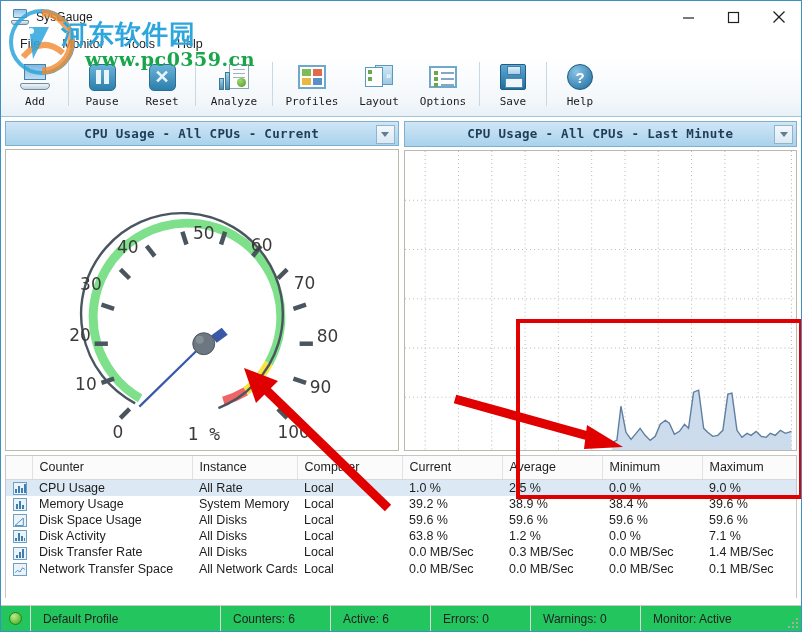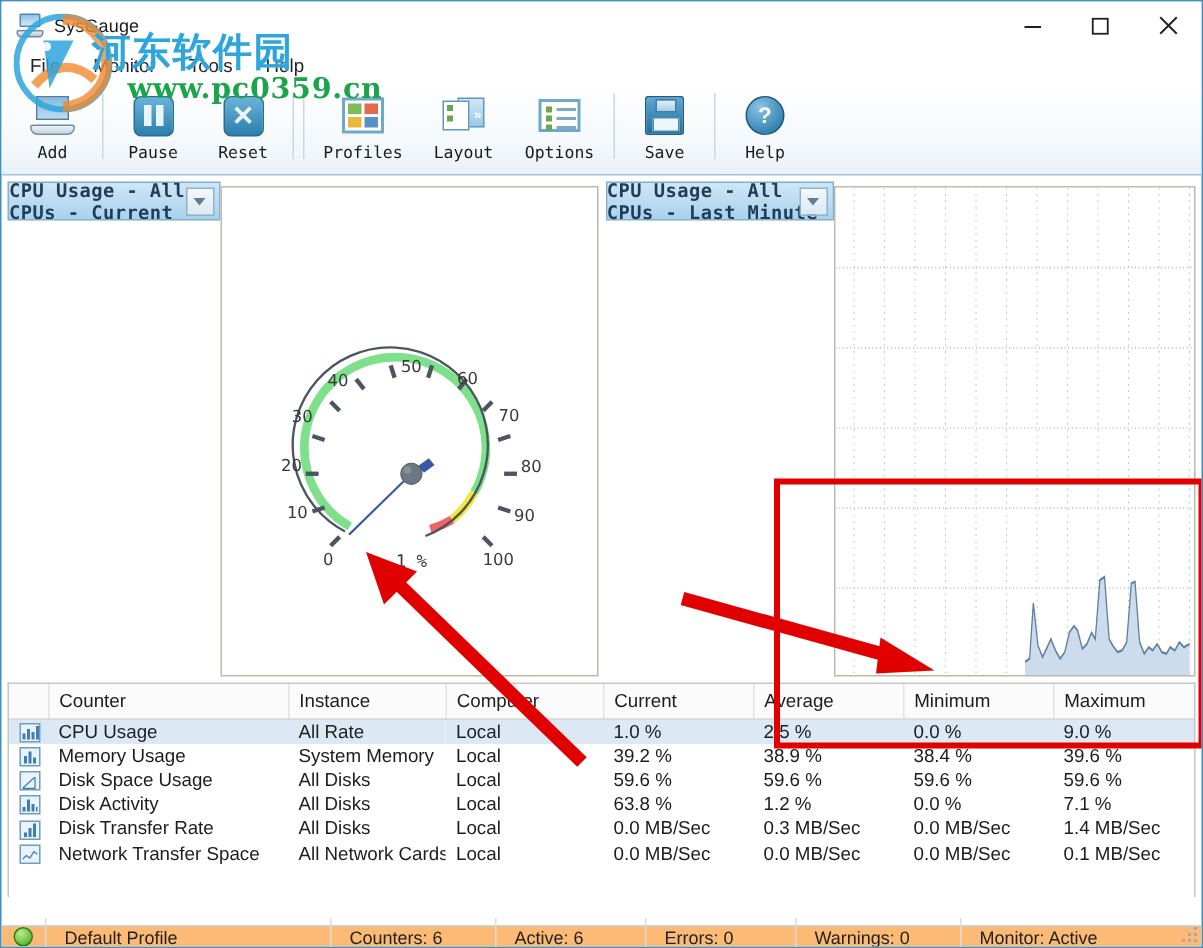--- a/index.html
+++ b/index.html
@@ -164,21 +164,21 @@
      display:flex; align-items:center; justify-content:center; }
 
   
   .panels {
     display: flex; gap: 0;
     padding: 4px 4px 0 4px;
     height: 334px;
   }
   .panel {
     flex: 1 1 0;
-    display: flex; flex-direction: row;
+    display: flex; flex-direction: column;
     min-width: 0;
   }
   .panel + .panel { margin-left: 5px; }
   .panel-head {
     height: 26px;
     background: linear-gradient(#cfe6f5, #a9d2ec);
     border: 1px solid #7fb0d0;
     display: flex; align-items: center; justify-content: center;
     position: relative;
   }
@@ -244,22 +244,22 @@
   .mini-ico i {
     position:absolute; bottom:1px; background:#3f7fb0; display:block;
   }
   .mini-ico .poly {
     position:absolute; left:1px; bottom:1px; right:1px; top:3px;
   }
 
   
   .statusbar {
     position: absolute; left: 0; right: 0; bottom: 0;
-    height: 14px;
-    background: #fdba74;
+    height: 26px;
+    background: #22c55e;
     border-top: 1px solid #c9c9c9;
     display: flex; align-items: center;
     font-size: 12px; color: #222;
   }
   .status-led {
     width: 13px; height: 13px; border-radius: 50%;
     margin: 0 8px 0 8px;
     background: radial-gradient(circle at 35% 30%, #b9f08a, #3fa21a);
     border: 1px solid #2f7d12;
     flex: none;
@@ -363,20 +363,35 @@
     <div class="tbtn">
       <span class="glyph">
         <span class="rounded-blue">
             <span class="x-glyph">✕</span>
           </span>
       </span>
       <span class="lbl">Reset</span>
     </div>
     <div class="tsep"></div>
 
+    <div class="tbtn" style="width:70px">
+      <span class="glyph">
+        <span class="ico-analyze">
+          <span class="pg">
+              <span class="ln" style="top:4px"></span>
+              <span class="ln" style="top:8px"></span>
+              <span class="ln" style="top:12px"></span>
+            </span>
+          <span class="b" style="left:0; height:12px"></span>
+          <span class="b" style="left:6px; height:18px"></span>
+          <span class="dot"></span>
+        </span>
+      </span>
+      <span class="lbl">Analyze</span>
+    </div>
     <div class="tsep"></div>
 
     <div class="tbtn" style="width:72px">
       <span class="glyph">
         <span class="ico-profiles">
           <i style="background:#7dbb59"></i>
             <i style="background:#e06a4a"></i>
           <i style="background:#e8b93c"></i>
             <i style="background:#5a90c8"></i>
         </span>

